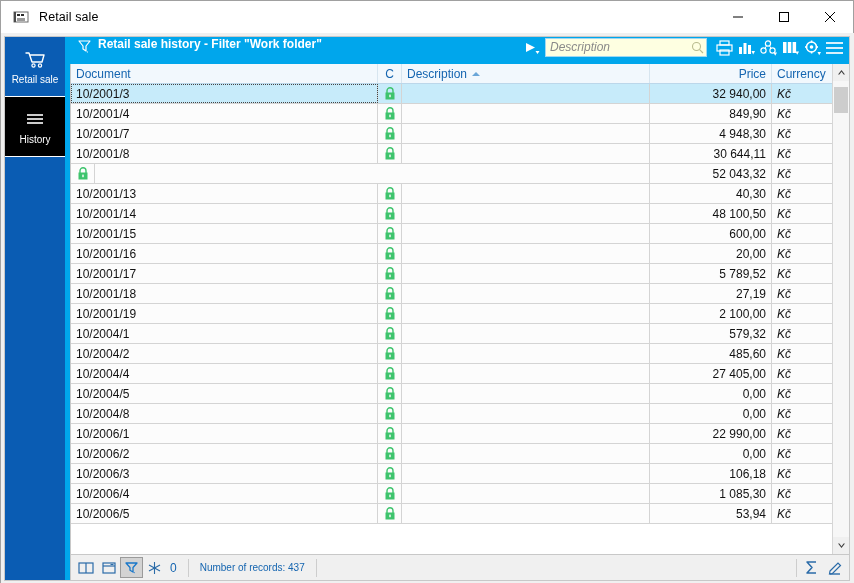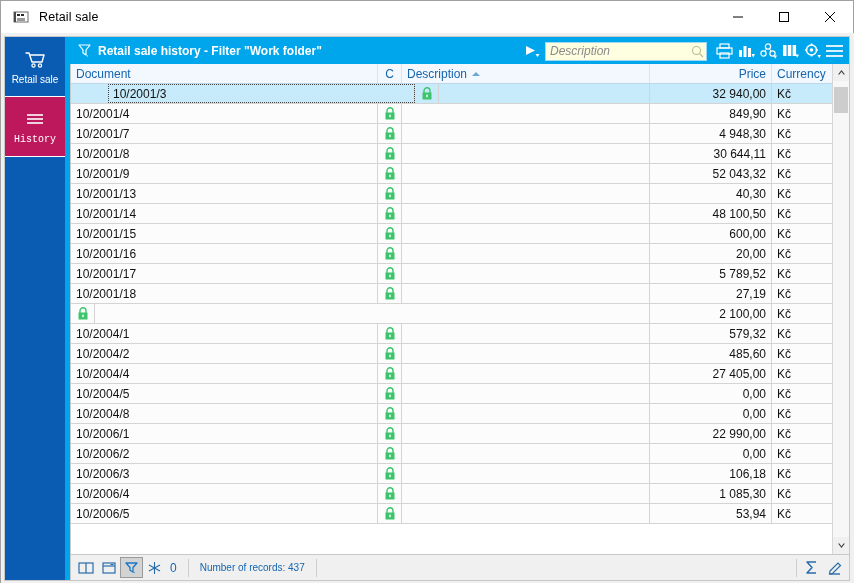--- a/index.html
+++ b/index.html
@@ -78,39 +78,39 @@
     width: 60px;
     display: flex;
     flex-direction: column;
     align-items: center;
     justify-content: center;
     color: #ffffff;
     font-size: 10px;
     border-bottom: 1px solid #ffffff;
     gap: 3px;
   }
-  .side-item.active { background: #be185d; font-family: Liberation Mono, monospace; }
+  .side-item.active { background: #000000; }
   .side-icon { height: 24px; display:flex; align-items:center; justify-content:center; }
   .side-label { line-height: 1; }
 
   
   .main {
     flex: 1;
     display: flex;
     flex-direction: column;
     background: #f0f0f0;
     min-width: 0;
   }
 
   
   .toolbar {
     height: 27px;
     background: #00a6ec;
     display: flex;
-    align-items: center;
+    align-items: flex-start;
     flex: none;
     padding-left: 4px;
   }
   .filter-icon { width: 20px; height: 18px; display: flex; align-items:center; justify-content:center; flex:none;}
   .toolbar-title {
     color: #ffffff;
     font-size: 12px;
     font-weight: bold;
     margin-left: 4px;
     white-space: nowrap;
@@ -200,35 +200,34 @@
   .row {
     height: 20px;
     display: flex;
     border-bottom: 1px solid #d4d4d4;
     background: #fcfcfc;
   }
   .row.selected { background: #c7ebfa; }
   .row.selected .cell.doc {
     outline: 1px dotted #444;
     outline-offset: -1px;
-    margin-left: 37px;
   }
   .cell {
     font-size: 12px;
     color: #111111;
     display: flex;
     align-items: center;
     padding: 0 5px;
     border-right: 1px solid #d4d4d4;
     overflow: hidden;
     white-space: nowrap;
   }
   .cell.num { justify-content: flex-end; }
   .cell.ctr { justify-content: center; padding: 0; }
-  .cell.curr { border-right: none; }
+  .cell.curr { border-right: none; font-style: italic; }
 
   .lock { display: block; }
 
   
   .vscroll {
     width: 17px;
     flex: none;
     background: #f0f0f0;
     border-left: 1px solid #d6d6d6;
     display: flex;
@@ -507,21 +506,20 @@
                         <rect x="1.5" y="5.5" width="9" height="7" fill="#3ec46d"></rect>
                         <rect x="5.3" y="7.6" width="1.4" height="2.6" fill="#ffffff"></rect>
                       </svg>
                     </span>
                   </div>
                   <div class="cell c-desc"></div>
                   <div class="cell num c-price">30 644,11</div>
                   <div class="cell curr c-curr">Kč</div>
                 </div>
                 <div class="row">
-                  <div class="cell doc c-doc">10/2001/9</div>
                   <div class="cell ctr c-c">
                     <span>
                       <svg class="lock" width="12" height="13" viewBox="0 0 12 13">
                         <path d="M3 6 L3 3.8 A3 3 0 0 1 9 3.8 L9 6" fill="none" stroke="#3ec46d" stroke-width="1.4"></path>
                         <rect x="1.5" y="5.5" width="9" height="7" fill="#3ec46d"></rect>
                         <rect x="5.3" y="7.6" width="1.4" height="2.6" fill="#ffffff"></rect>
                       </svg>
                     </span>
                   </div>
                   <div class="cell c-desc"></div>
@@ -612,20 +610,21 @@
                         <rect x="1.5" y="5.5" width="9" height="7" fill="#3ec46d"></rect>
                         <rect x="5.3" y="7.6" width="1.4" height="2.6" fill="#ffffff"></rect>
                       </svg>
                     </span>
                   </div>
                   <div class="cell c-desc"></div>
                   <div class="cell num c-price">27,19</div>
                   <div class="cell curr c-curr">Kč</div>
                 </div>
                 <div class="row">
+                  <div class="cell doc c-doc">10/2001/19</div>
                   <div class="cell ctr c-c">
                     <span>
                       <svg class="lock" width="12" height="13" viewBox="0 0 12 13">
                         <path d="M3 6 L3 3.8 A3 3 0 0 1 9 3.8 L9 6" fill="none" stroke="#3ec46d" stroke-width="1.4"></path>
                         <rect x="1.5" y="5.5" width="9" height="7" fill="#3ec46d"></rect>
                         <rect x="5.3" y="7.6" width="1.4" height="2.6" fill="#ffffff"></rect>
                       </svg>
                     </span>
                   </div>
                   <div class="cell c-desc"></div>

